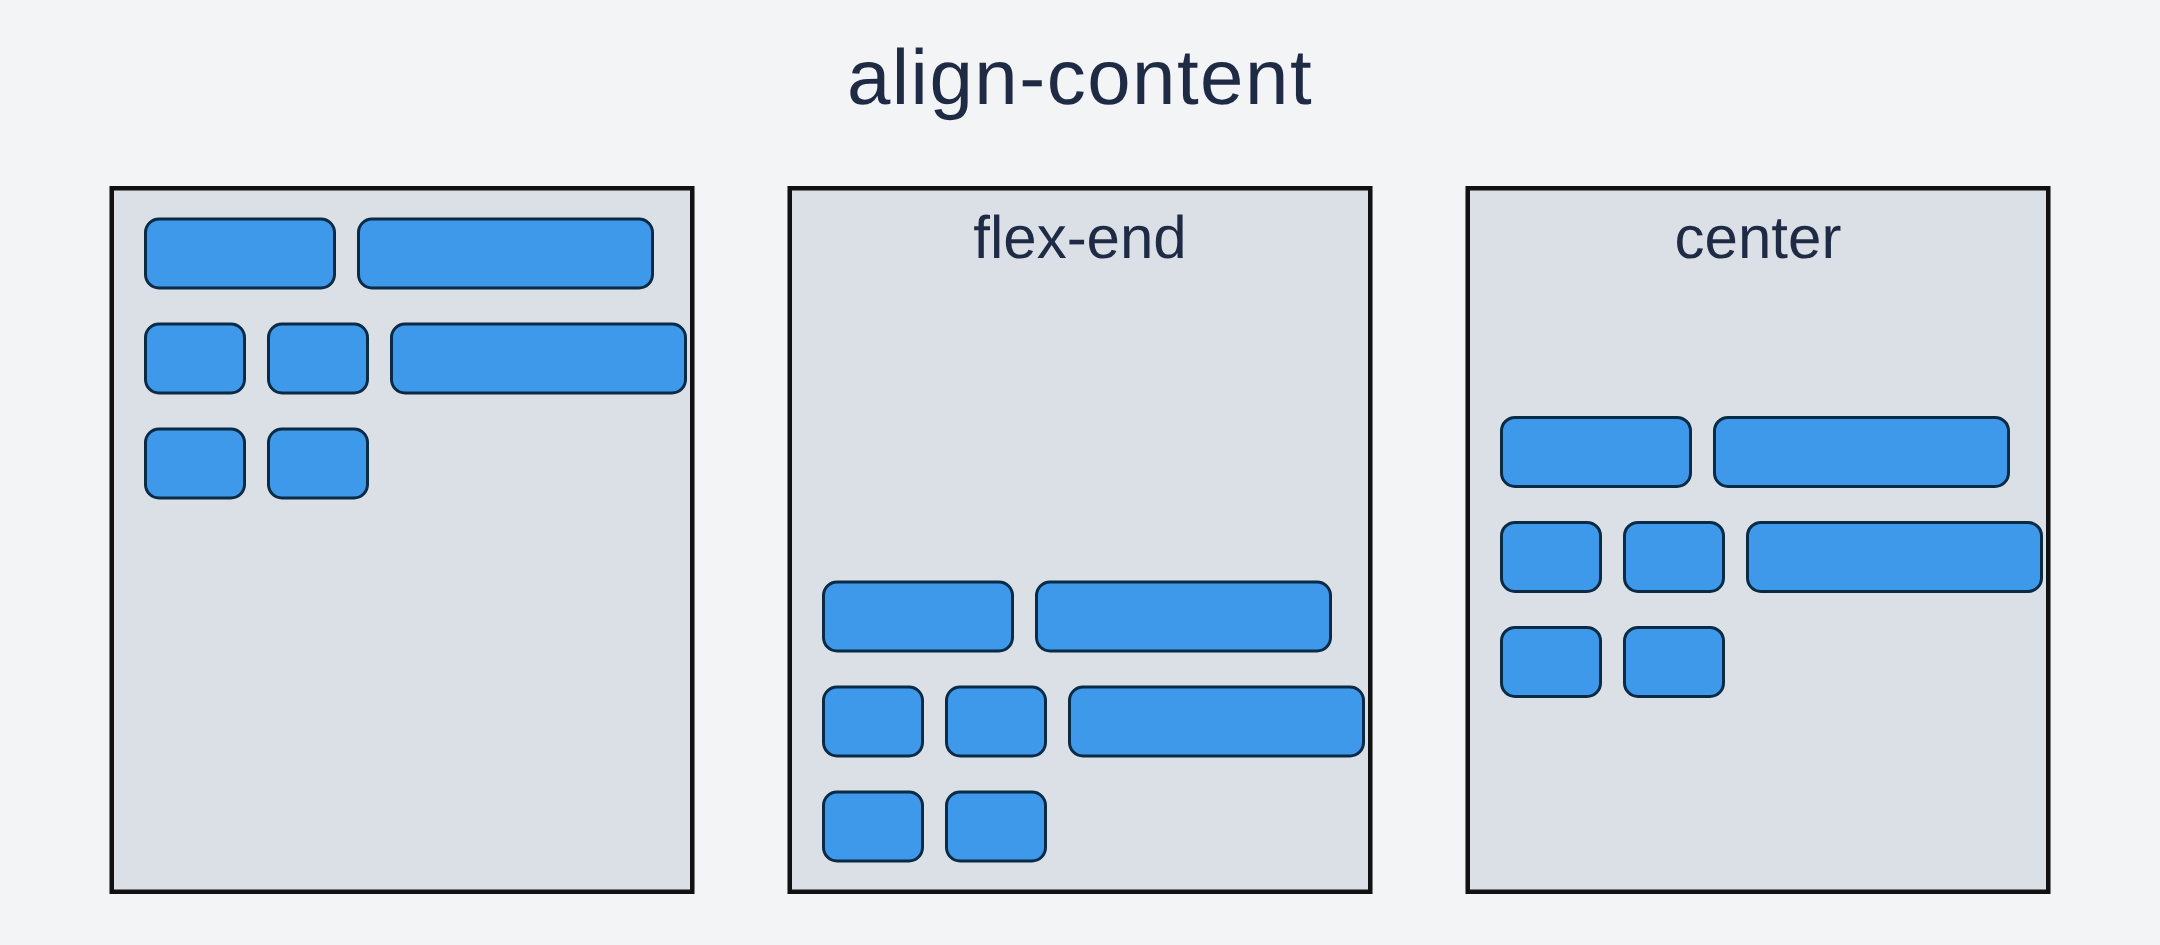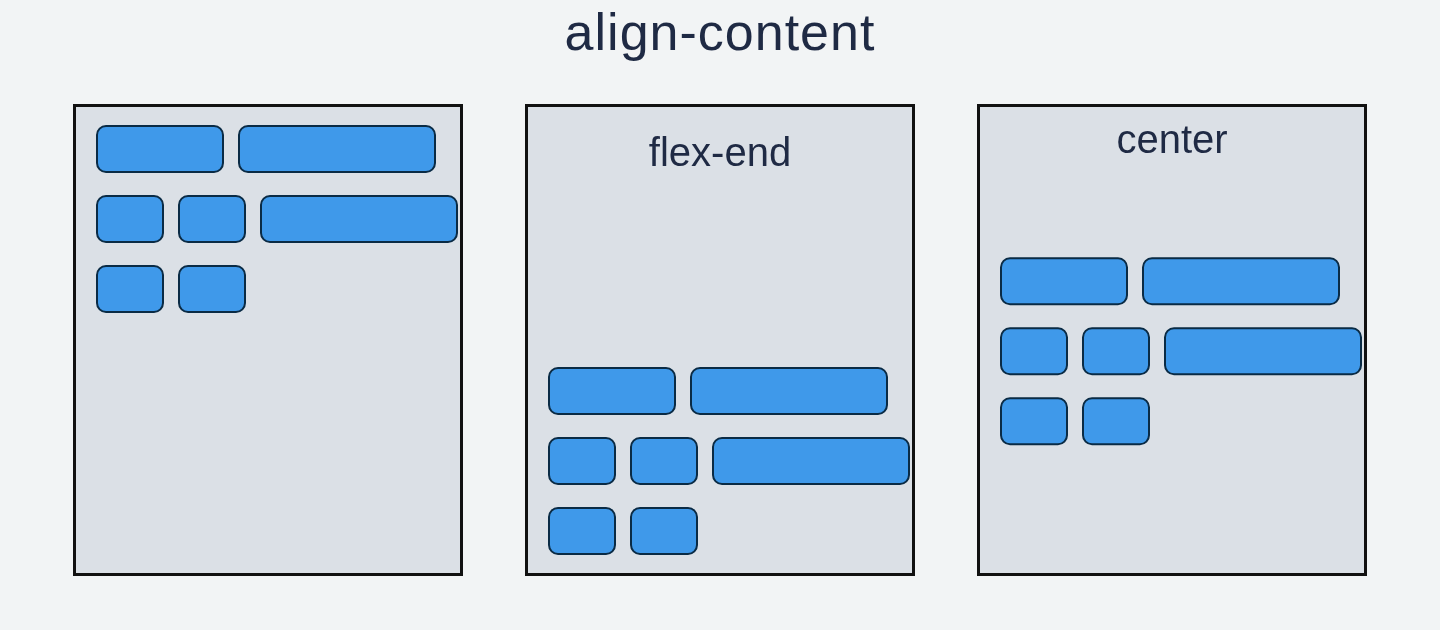--- a/index.html
+++ b/index.html
@@ -9,21 +9,21 @@
       height: 630px;
       font-family: "Segoe UI", "Helvetica Neue", Arial, sans-serif;
       color: #1f2a44;
       overflow: hidden;
     }
     .title {
       text-align: center;
       font-size: 52px;
       font-weight: 500;
       letter-spacing: 1px;
-      margin-top: 2px;
+      margin-top: 22px;
     }
     .panels {
       display: flex;
       justify-content: center;
       gap: 62px;
       margin-top: 42px;
       padding: 0 40px;
     }
     .panel {
       width: 390px;
@@ -36,21 +36,21 @@
     .panel .label {
       font-size: 40px;
       font-weight: 400;
       text-align: center;
       width: 100%;
     }
     
     .panel.fs .label { position: absolute; left: 0; bottom: 22px; }
     .panel.fs .rows { position: absolute; left: 20px; top: 18px; }
     
-    .panel.fe .label { position: absolute; left: 0; top: 23px; }
+    .panel.fe .label { position: absolute; left: 0; top: 10px; }
     .panel.fe .rows { position: absolute; left: 20px; bottom: 18px; }
     
     .panel.ce .label { position: absolute; left: 0; top: 10px; }
     .panel.ce .rows { position: absolute; left: 20px; top: 50%; transform: translateY(-44%); }
 
     .rows { display: flex; flex-direction: column; gap: 22px; }
     .row { display: flex; gap: 14px; }
     .box {
       height: 48px;
       background: #3f99ea;

